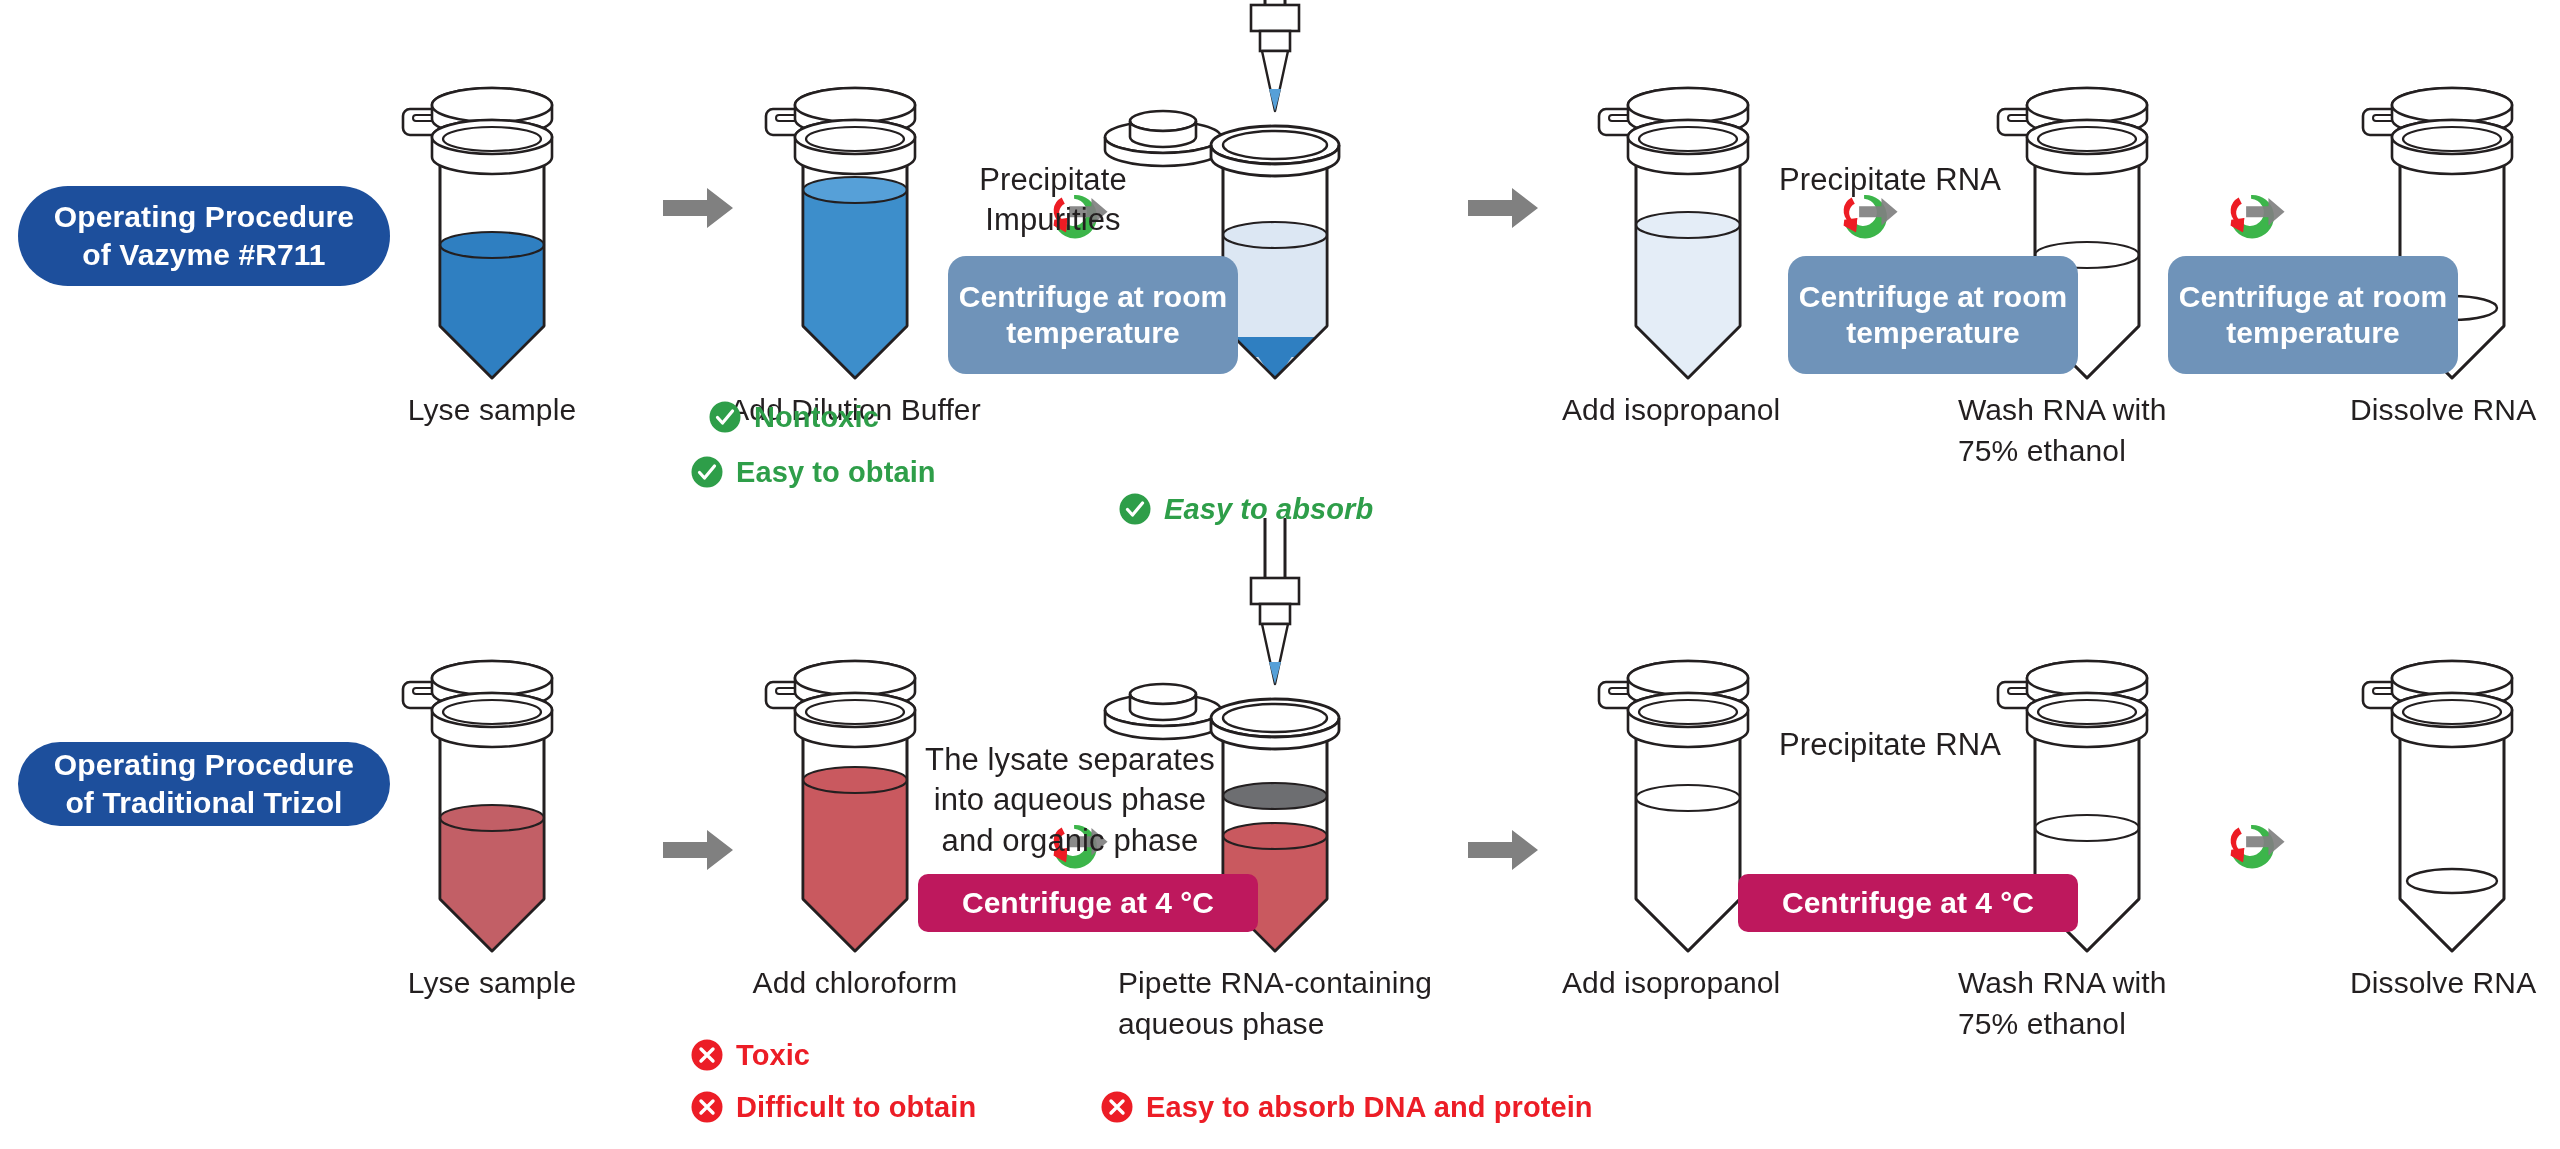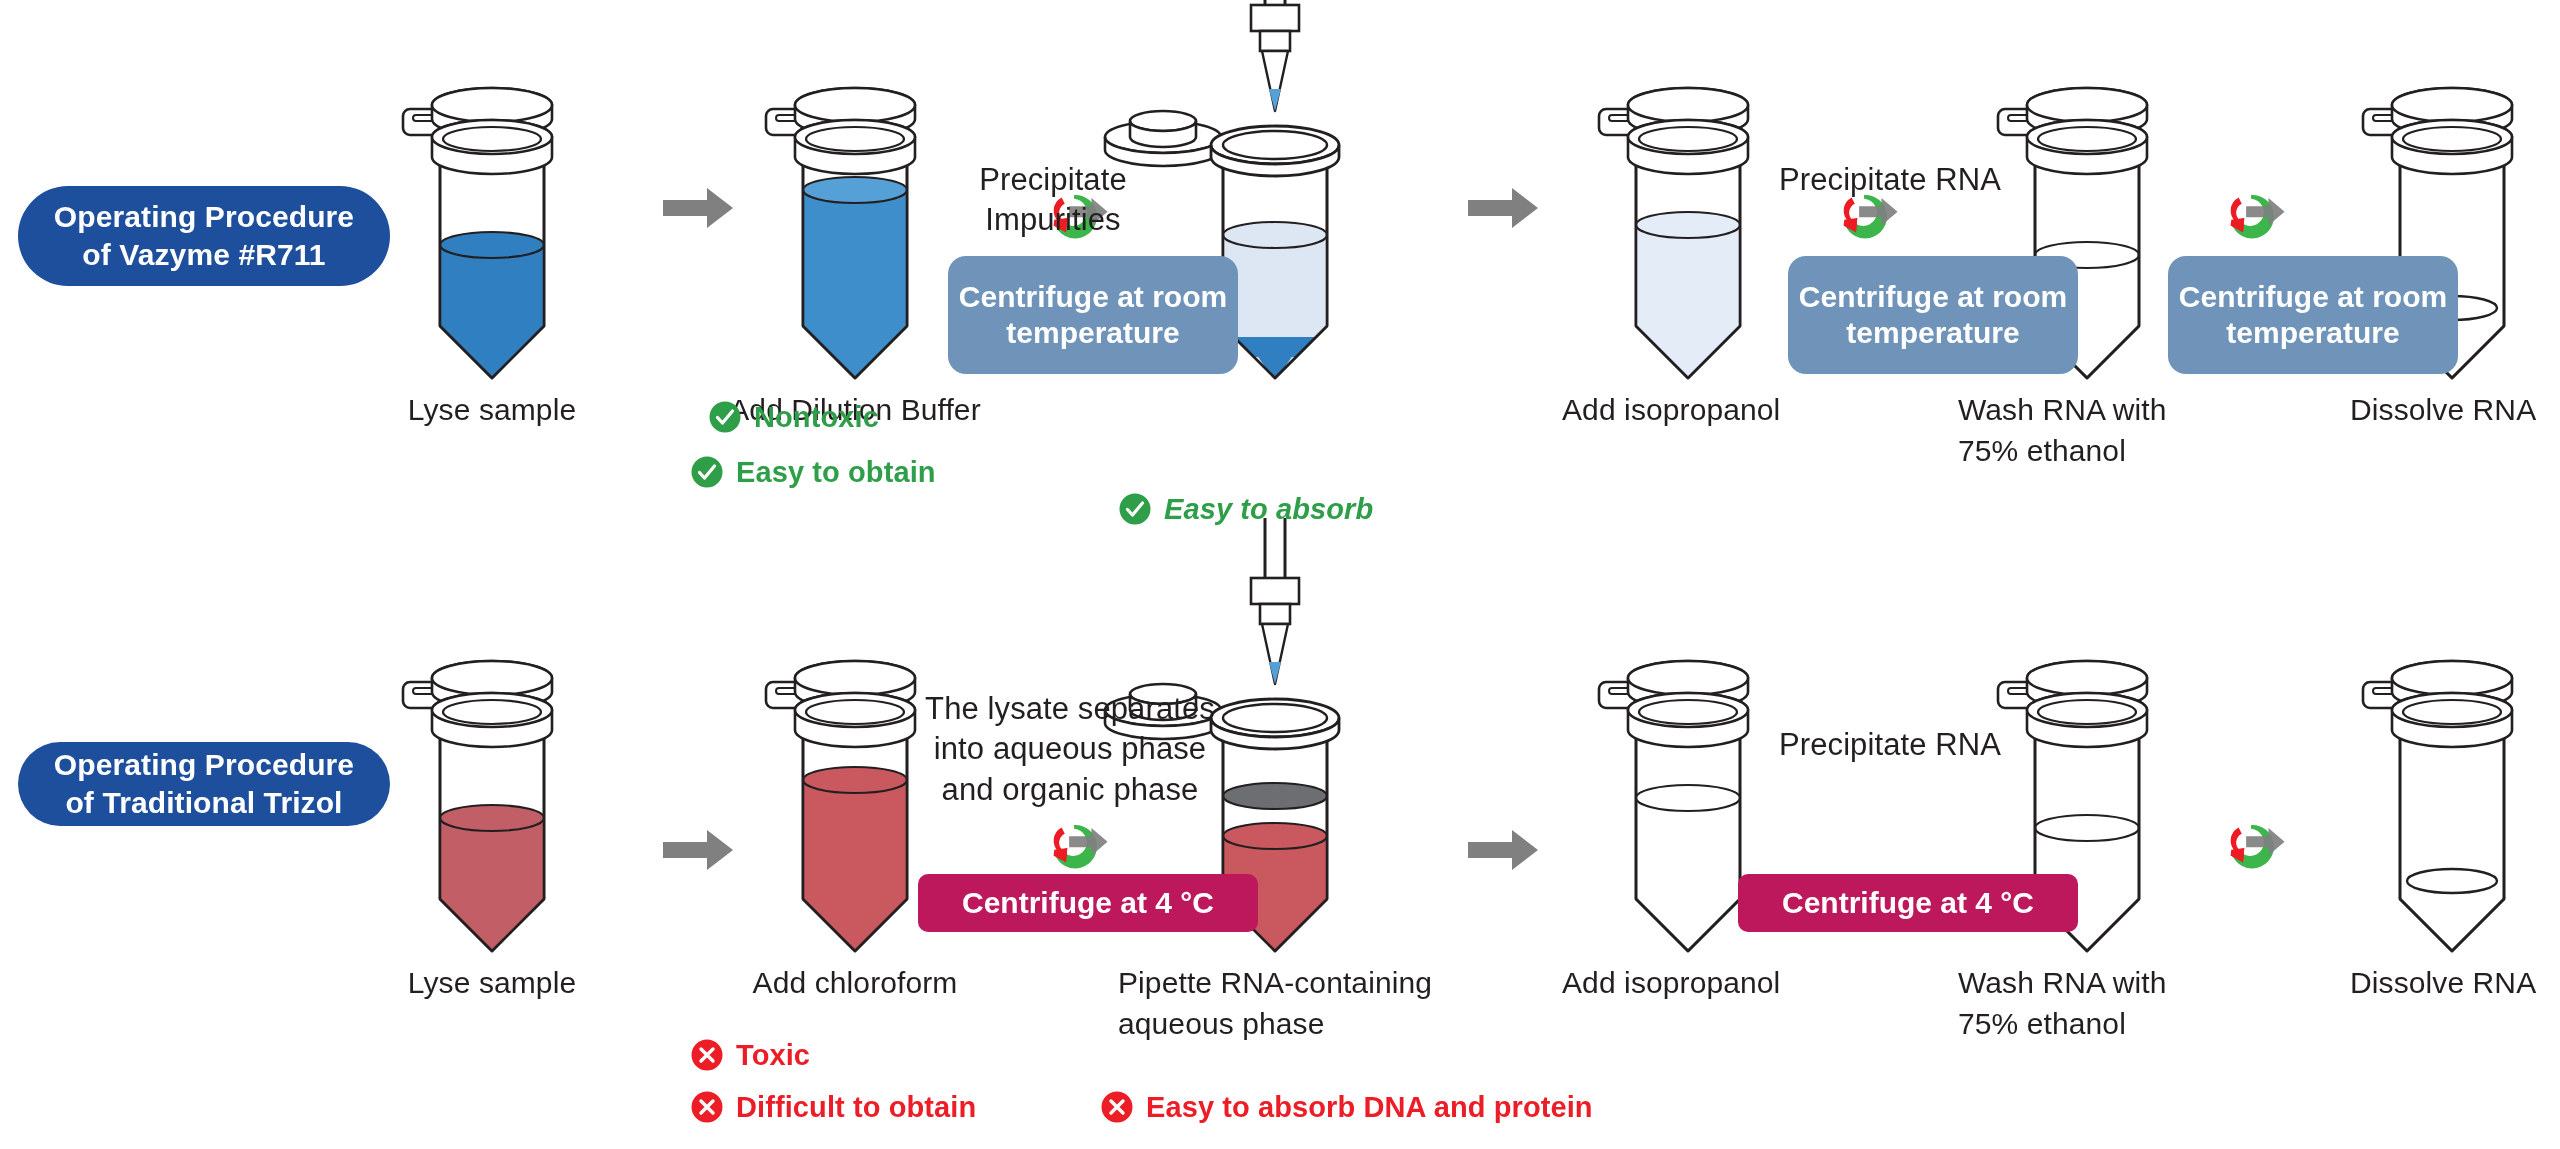--- a/index.html
+++ b/index.html
@@ -368,21 +368,21 @@
   <div class="bullet good" style="left:1118px; top:492px;font-style:italic;">
     <svg class="mark" width="34" height="34" viewBox="0 0 34 34">
       <circle cx="17" cy="17" r="15.5" fill="#2e9e49"></circle>
       <path d="M9.5,17.5 l5,5.5 10,-12" fill="none" stroke="#fff" stroke-width="3.2" stroke-linecap="round" stroke-linejoin="round"></path>
     </svg>
     <span>Easy to absorb</span>
   </div>
 
   <div class="pill" style="left:18px; top:742px; width:372px; height:84px;">Operating Procedure of Traditional Trizol</div>
 
-  <div class="headline" style="left:920px; top:689px; width:300px;">The lysate separates into aqueous phase and organic phase</div>
+  <div class="headline" style="left:920px; top:740px; width:300px;">The lysate separates into aqueous phase and organic phase</div>
 
   <div class="headline" style="left:1760px; top:725px; width:260px;">Precipitate RNA</div>
 
   <div class="badge badge-red" style="left:918px; top:874px; width:340px; height:58px;">Centrifuge at 4 °C</div>
 
   <div class="badge badge-red" style="left:1738px; top:874px; width:340px; height:58px;">Centrifuge at 4 °C</div>
 
   <div class="caption center" style="left:392px; top:963px; width:200px;">Lyse sample</div>
 
   <div class="caption center" style="left:730px; top:963px; width:250px;">Add chloroform</div>

